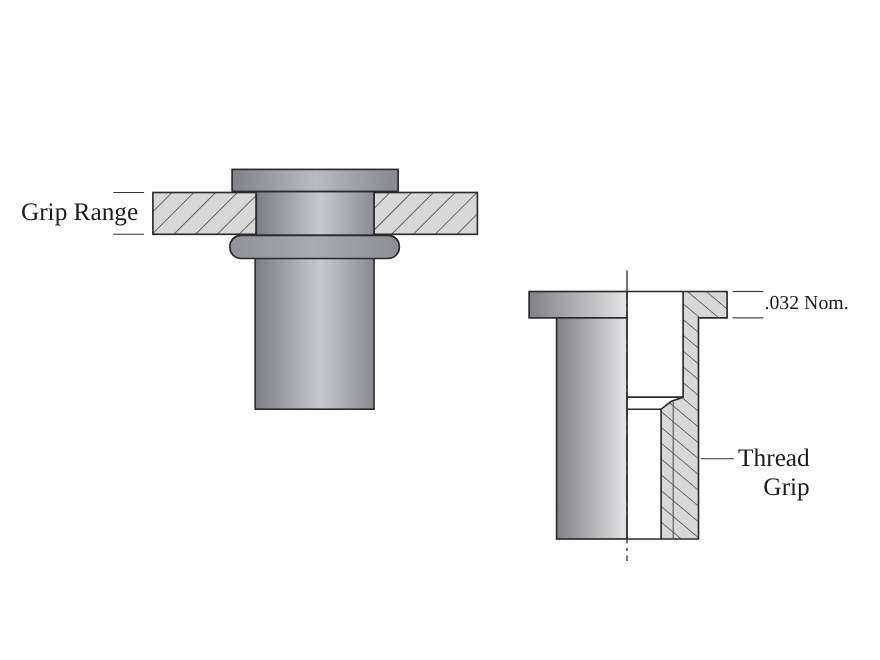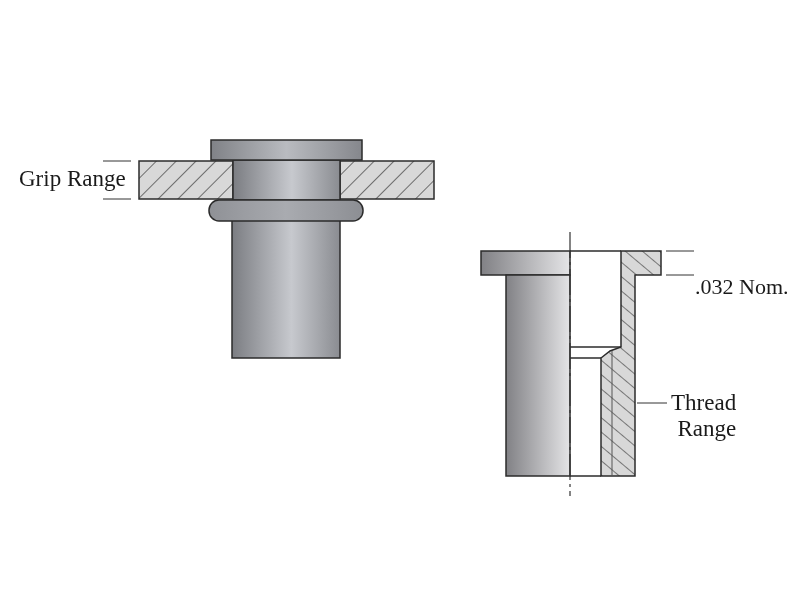--- a/index.html
+++ b/index.html
@@ -1,26 +1,26 @@
 <!DOCTYPE html>
 <html><head>
 <meta charset="utf-8">
 <style>
   html, body { margin: 0; padding: 0; background: #ffffff; }
   body { width: 800px; height: 600px; overflow: hidden; position: relative; }
-  #stage { position: absolute; left: 0; top: 0; width: 800px; height: 444px; border-radius: 25px; }
+  #stage { position: absolute; left: 0; top: 14px; width: 800px; height: 444px; border-radius: 25px; }
   .label {
     position: absolute;
     font-family: "Liberation Serif", "DejaVu Serif", serif;
     color: #1a1a1a;
     white-space: nowrap;
     line-height: 1;
   }
   #grip-label { left: 19px; top: 167px; font-size: 23px; }
-  #nom-label { left: 695px; top: 252px; font-size: 22px; margin-top: 24px; }
+  #nom-label { left: 695px; top: 252px; font-size: 18px; }
   #thread-label { left: 671px; top: 390px; font-size: 23px; text-align: right; line-height: 26px; }
 </style>
 </head>
 <body>
 
 <div id="stage">
   <svg width="800" height="600" viewBox="0 0 800 600" xmlns="http://www.w3.org/2000/svg">
     <defs>
       <linearGradient id="metalH" x1="0" y1="0" x2="1" y2="0">
         <stop offset="0" stop-color="#7b7d82"></stop>
@@ -88,15 +88,15 @@
       <line x1="666" y1="251" x2="694" y2="251" stroke="#333" stroke-width="1"></line>
       <line x1="666" y1="275" x2="694" y2="275" stroke="#333" stroke-width="1"></line>
       <line x1="637" y1="403" x2="667" y2="403" stroke="#333" stroke-width="1"></line>
     </g>
   </svg>
 
   <div id="grip-label" class="label">Grip Range</div>
   <div id="nom-label" class="label">.032 Nom.</div>
   <div id="thread-label" class="label">
     <div>Thread</div>
-    <div>Range</div>
+    <div>Grip</div>
   </div>
 </div>
 
 </body></html>

